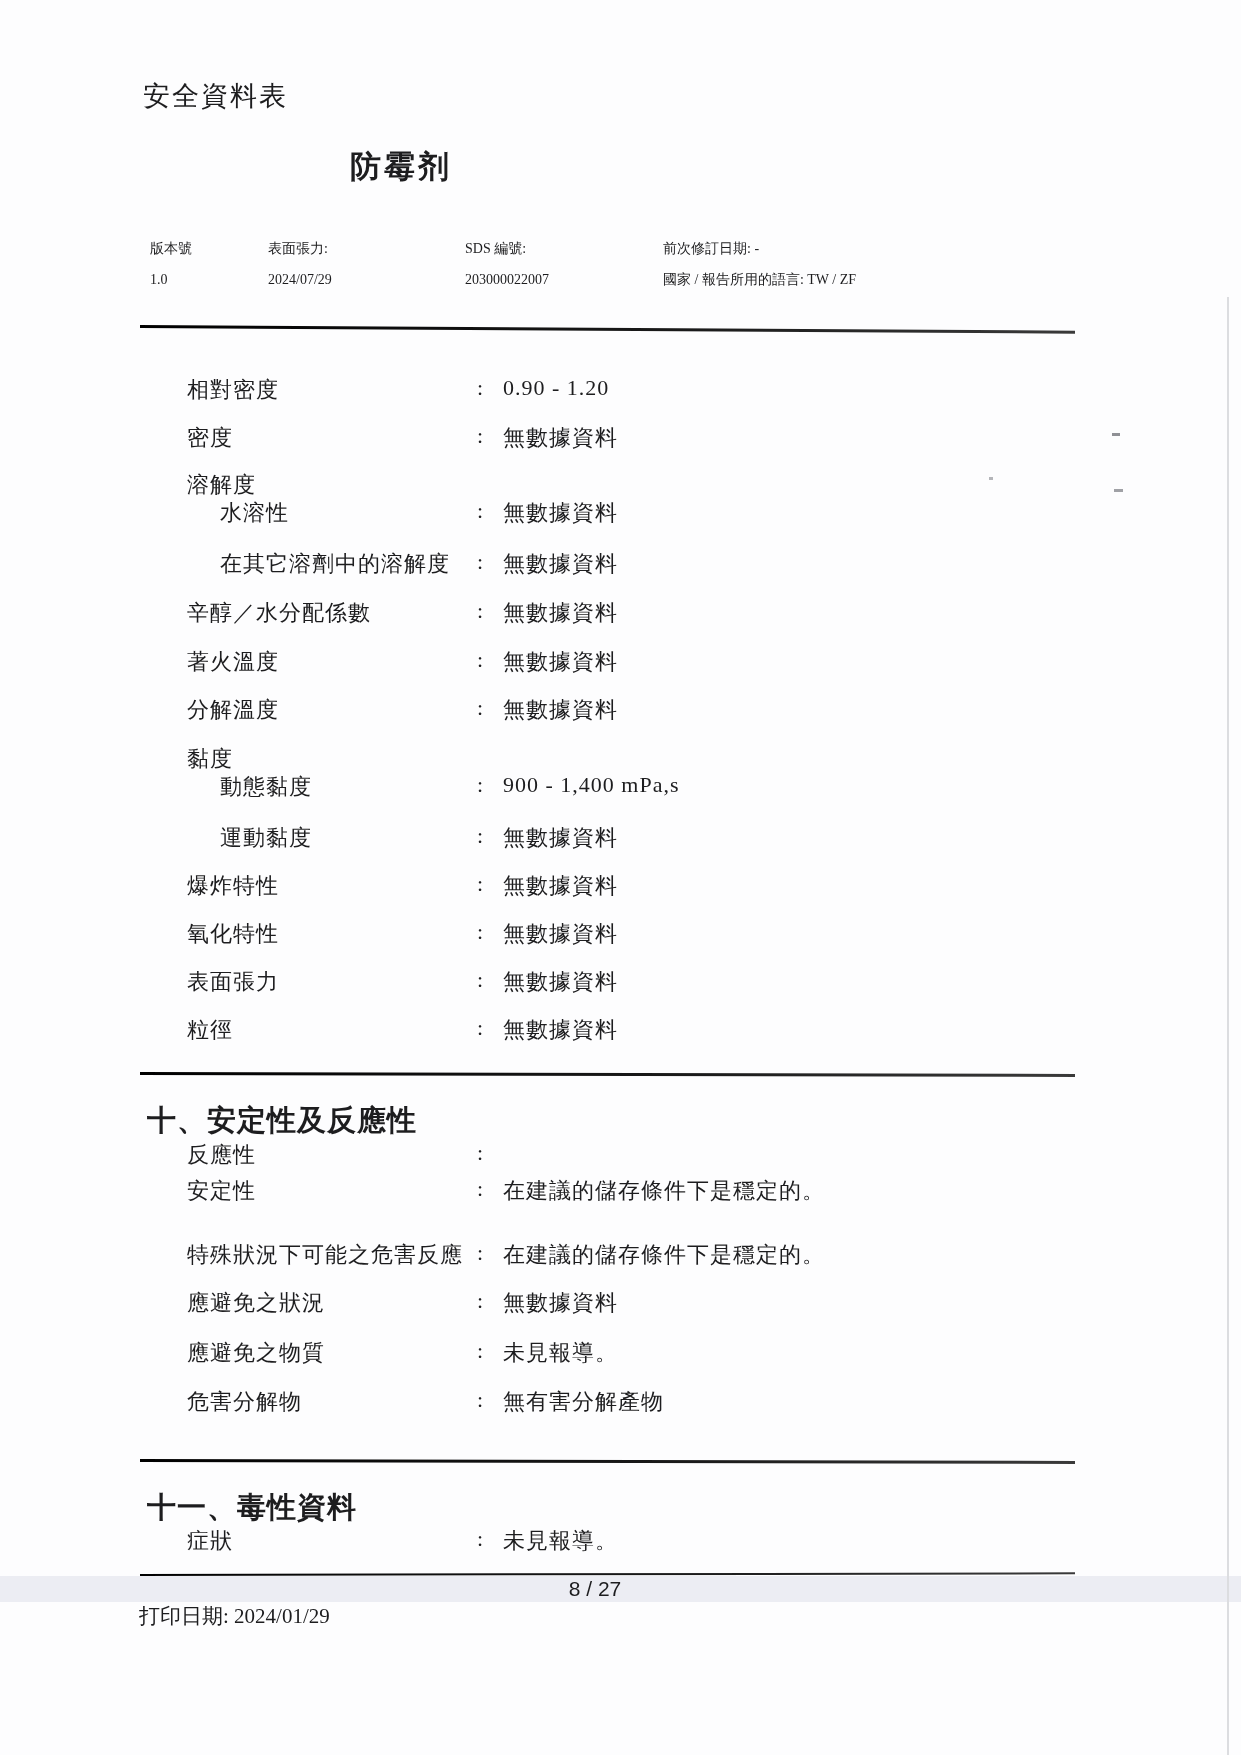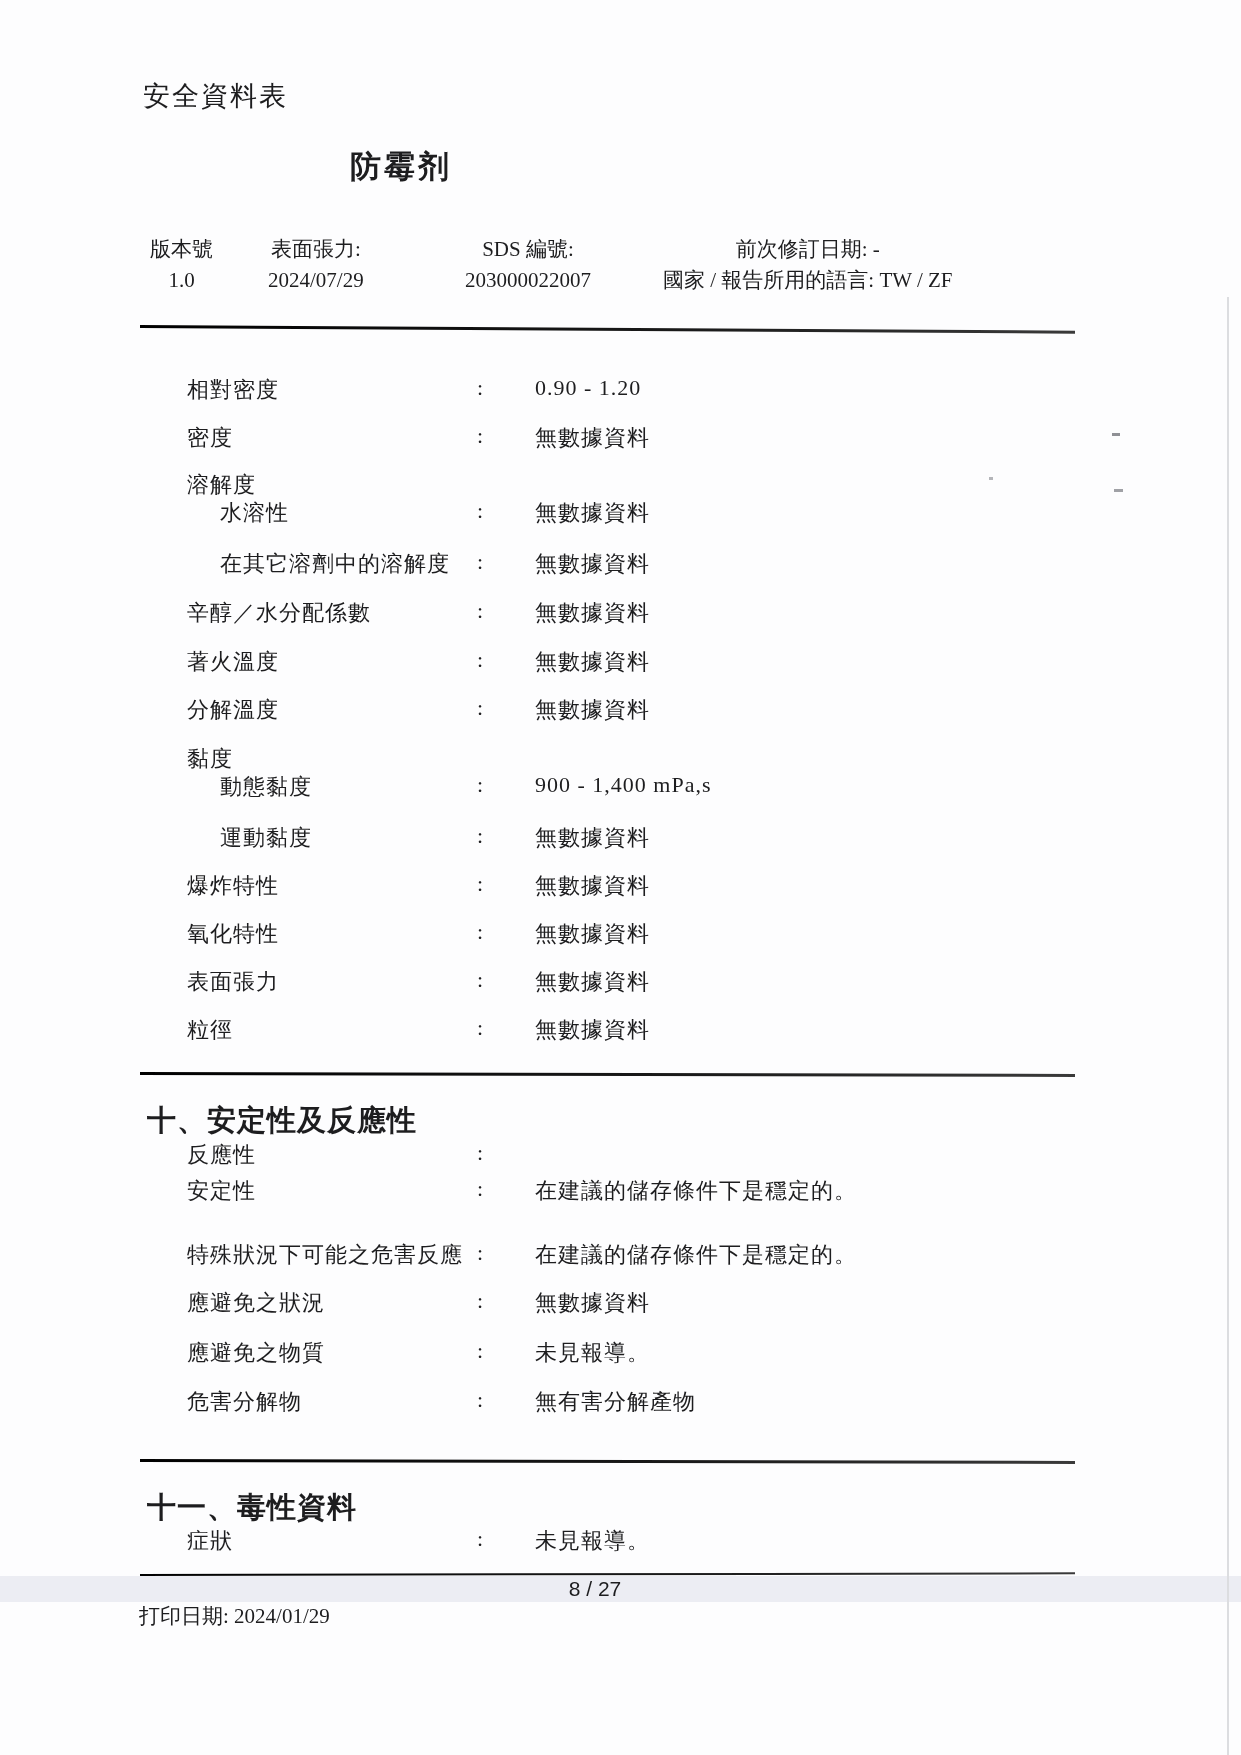--- a/index.html
+++ b/index.html
@@ -9,41 +9,41 @@
     font-family:"Liberation Serif","DejaVu Serif",serif;
     color:#1d1d1f;
     position:relative;
     overflow:hidden;
   }
   .abs{position:absolute;}
   
   .doc-title{left:143px;top:78px;font-size:27px;letter-spacing:2px;}
   .product-name{left:350px;top:146px;font-size:31px;font-weight:bold;letter-spacing:3px;}
   
-  .meta-col{position:absolute;top:238px;font-size:21px;line-height:22px;text-align:center;}
+  .meta-col{position:absolute;top:238px;font-size:14px;line-height:22px;}
   .meta-col .meta-label{display:block;white-space:nowrap;}
   .meta-col .meta-value{display:block;margin-top:9px;white-space:nowrap;}
   .meta-c1{left:150px;}
   .meta-c2{left:268px;}
   .meta-c3{left:465px;}
   .meta-c4{left:663px;}
   
   .rule{position:absolute;left:140px;width:935px;height:3px;
         background:linear-gradient(to right,#000 0%,#1b1b1b 60%,#3a3a3a 100%);
         transform-origin:left center;}
   .rule-1{top:325px;transform:rotate(0.35deg);}
   .rule-2{top:1072px;transform:rotate(0.12deg);}
   .rule-3{top:1459px;transform:rotate(0.12deg);}
   .rule-4{top:1574px;height:2px;transform:rotate(-0.10deg);}
   
   .row{position:absolute;left:0;width:1120px;height:30px;font-size:22px;white-space:nowrap;}
   .row .lbl{position:absolute;left:187px;letter-spacing:1px;}
   .row.indent .lbl{left:220px;}
   .row .colon{position:absolute;left:477px;}
-  .row .val{position:absolute;left:503px;letter-spacing:1px;margin-left:32px;}
+  .row .val{position:absolute;left:503px;letter-spacing:1px;}
   
   .sec-head{position:absolute;left:147px;font-size:29px;font-weight:bold;letter-spacing:1px;white-space:nowrap;margin-top:16px;}
   
   .footer-band{position:absolute;left:0;top:1576px;width:1241px;height:26px;background:#ecedf3;}
   .page-number{position:absolute;left:140px;top:1577px;width:910px;text-align:center;
                font-size:21px;font-family:"Liberation Sans","DejaVu Sans",sans-serif;}
   .print-date{position:absolute;left:139px;top:1602px;font-size:21px;}
   
   .scan-edge{position:absolute;left:1227px;top:297px;width:2px;height:1458px;background:#dcdde0;}
   .speck{position:absolute;background:#8f9095;}

